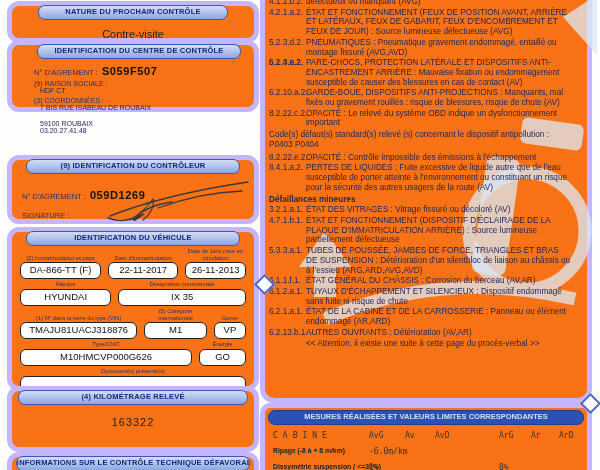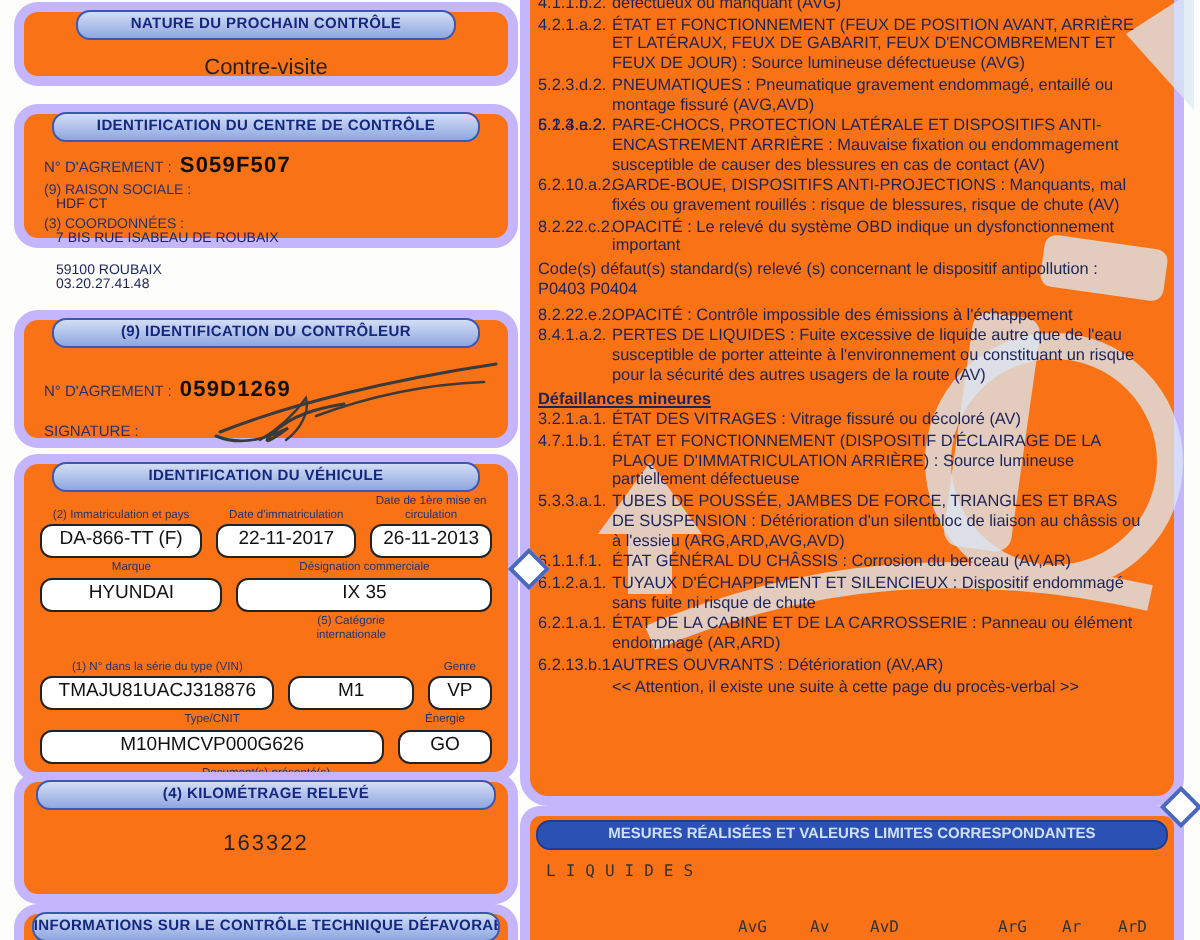--- a/index.html
+++ b/index.html
@@ -37,51 +37,51 @@
   .vvalue.doc { height:36px; line-height:1.35; font-size:6.5px; display:flex; align-items:center;
     justify-content:center; padding:2px 8px; white-space:normal; text-align:center; }
   .km-value { text-align:center; margin-top:11px; font-size:11px; color:#222; letter-spacing:1px; }
   
   #defects-box { left:260px; width:332px; top:-16px; height:419px; border-radius:14px; }
   .defects-content { position:absolute; left:4px; right:15px; top:8px; z-index:1; }
   .defect-item { position:relative; padding-left:37px; font-size:8.2px; line-height:9.7px; margin-bottom:1px; color:#1c2358; }
   .defect-code { position:absolute; left:0; top:0; white-space:nowrap; }
   .defect-item.no-code { padding-left:0; margin-top:2px; margin-bottom:3px; }
   .defect-item.clipped .defect-text { display:block; }
-  .minor-heading { font-weight:bold; text-decoration:underline; font-size:8.2px; margin:3px 0 1px 0; color:#1c2358; }
+  .minor-heading { font-weight:bold; font-size:8.2px; margin:3px 0 1px 0; color:#1c2358; }
   .continuation { padding-left:37px; font-size:8.2px; line-height:9.7px; color:#1c2358; }
   .watermark { position:absolute; inset:0; z-index:0; pointer-events:none; }
   
   #measures-box { left:260px; width:332px; top:403px; height:80px; border-radius:10px 10px 0 0; border-bottom:none; }
   .measures-header {
     margin:2px 3px 0 3px; height:13px; line-height:12px; text-align:center; font-size:7.5px; font-weight:bold;
     color:#cfe0fa; background:#2b51b4; border:1px solid #1d3c96; border-radius:7px; white-space:nowrap; overflow:hidden;
   }
   .measures-grid {
     display:grid; grid-template-columns:96px 36px 30px 44px 20px 32px 28px 34px;
     padding:6px 0 0 8px; font-family:"DejaVu Sans Mono", monospace; font-size:8px; color:#333;
     row-gap:7px; align-items:start;
   }
   .mhead-label { letter-spacing:5px; font-size:8px; color:#333; white-space:nowrap; }
-  .mcol { white-space:nowrap;margin-top:28px; }
+  .mcol { white-space:nowrap; }
   .mrow-label { font-family:"Liberation Sans", sans-serif; font-weight:bold; font-size:6.8px; color:#222; white-space:nowrap; }
   .mval { white-space:nowrap; overflow:visible; }
   .diamond { position:absolute; width:11px; height:11px; background:#fff; border:2px solid #4a68bd; transform:rotate(45deg); z-index:3; }
 </style>
 </head>
 <body>
 
 <div id="page">
 
   <div class="box lbox" style="top:1px; height:42px;">
     <div class="ribbon" style="width:78%;">NATURE DU PROCHAIN CONTRÔLE</div>
     <div class="nature-value">Contre-visite</div>
   </div>
 
-  <div class="box lbox" style="top:52px; height:72px;">
+  <div class="box lbox" style="top:40px; height:72px;padding-left:12px;">
     <div class="ribbon" style="width:88%;">IDENTIFICATION DU CENTRE DE CONTRÔLE</div>
     <div class="pad">
       <div class="agrement-line">
         <span>N° D'AGREMENT :</span><span class="agrement-value">S059F507</span>
       </div>
       <div class="lbl">(9) RAISON SOCIALE :</div>
       <div class="val-ind">HDF CT</div>
       <div class="lbl">(3) COORDONNÉES :</div>
       <div class="val-ind">7 BIS RUE ISABEAU DE ROUBAIX</div>
       <div class="val-ind gap-top">59100 ROUBAIX</div>
@@ -132,21 +132,21 @@
         <div class="vfield" style="width:134px;">
           <div class="vlabel">Désignation commerciale</div>
           <div class="vvalue">IX 35</div>
         </div>
       </div>
       <div class="vrow">
         <div class="vfield" style="width:124px;">
           <div class="vlabel">(1) N° dans la série du type (VIN)</div>
           <div class="vvalue">TMAJU81UACJ318876</div>
         </div>
-        <div class="vfield" style="width:66px;gap:16px;">
+        <div class="vfield" style="width:66px;">
           <div class="vlabel">(5) Catégorie internationale</div>
           <div class="vvalue">M1</div>
         </div>
         <div class="vfield" style="width:34px;">
           <div class="vlabel">Genre</div>
           <div class="vvalue">VP</div>
         </div>
       </div>
       <div class="vrow">
         <div class="vfield" style="width:176px;">
@@ -215,21 +215,21 @@
           <div class="defect-item"><span class="defect-code">6.2.1.a.1.</span><span class="defect-text">ÉTAT DE LA CABINE ET DE LA CARROSSERIE : Panneau ou élément endommagé (AR,ARD)</span></div>
           <div class="defect-item"><span class="defect-code">6.2.13.b.1.</span><span class="defect-text">AUTRES OUVRANTS : Détérioration (AV,AR)</span></div>
         </div>
       <div class="continuation">&lt;&lt; Attention, il existe une suite à cette page du procès-verbal &gt;&gt;</div>
     </div>
   </div>
 
   <div class="box" id="measures-box">
     <div class="measures-header">MESURES RÉALISÉES ET VALEURS LIMITES CORRESPONDANTES</div>
     <div class="measures-grid" id="measures-grid">
-        <div class="mhead-label">LIQUIDES</div>
+        <div class="mhead-label">CABINE</div>
         <div class="mcol">AvG</div>
         <div class="mcol">Av</div>
         <div class="mcol">AvD</div>
         <div class="mcol"></div>
         <div class="mcol">ArG</div>
         <div class="mcol">Ar</div>
         <div class="mcol">ArD</div>
         <div class="mrow-label">Ripage (-8 à + 8 m/km)</div>
         <div class="mval">-6.0m/km</div>
         <div class="mval"></div>

